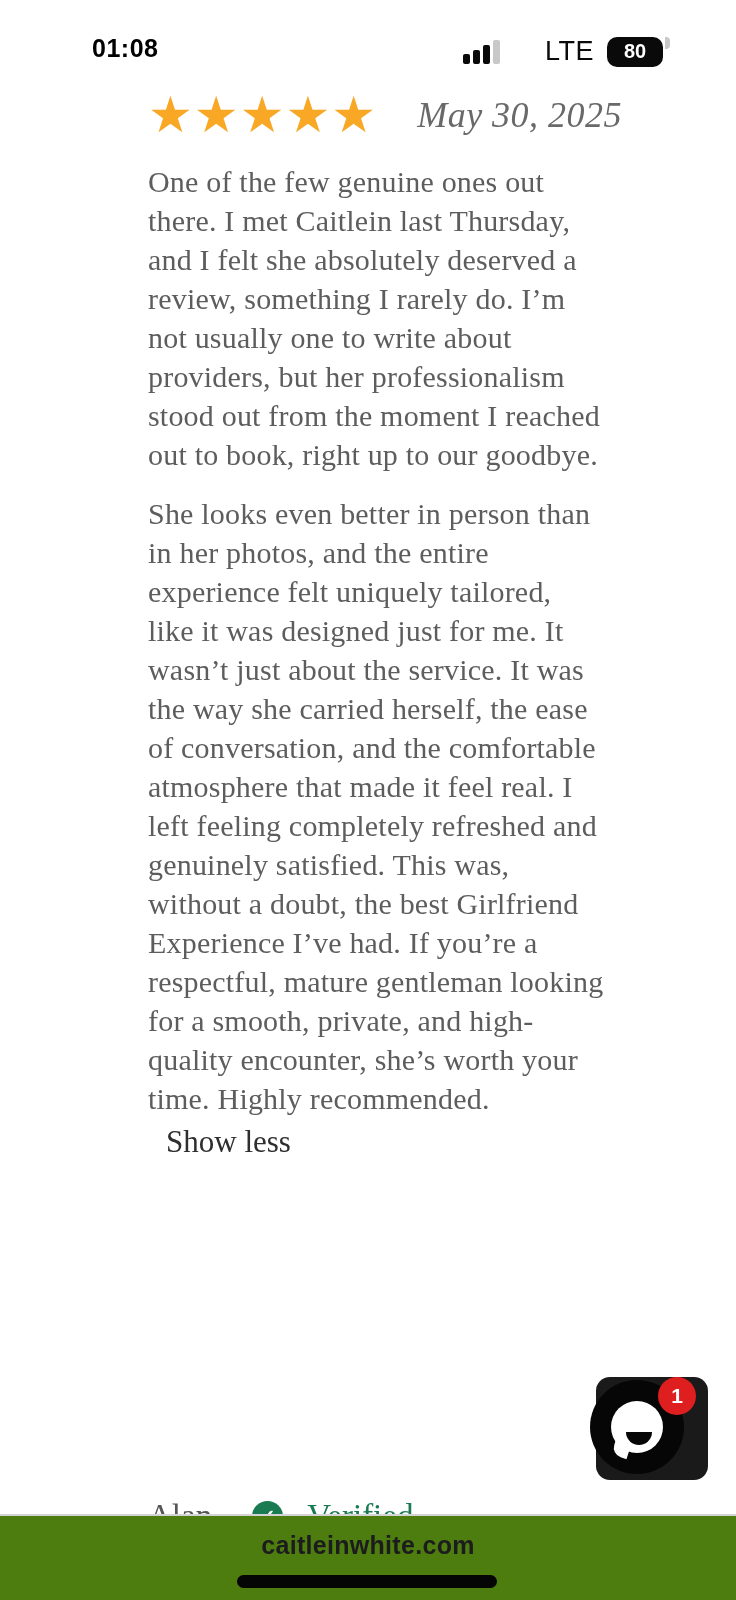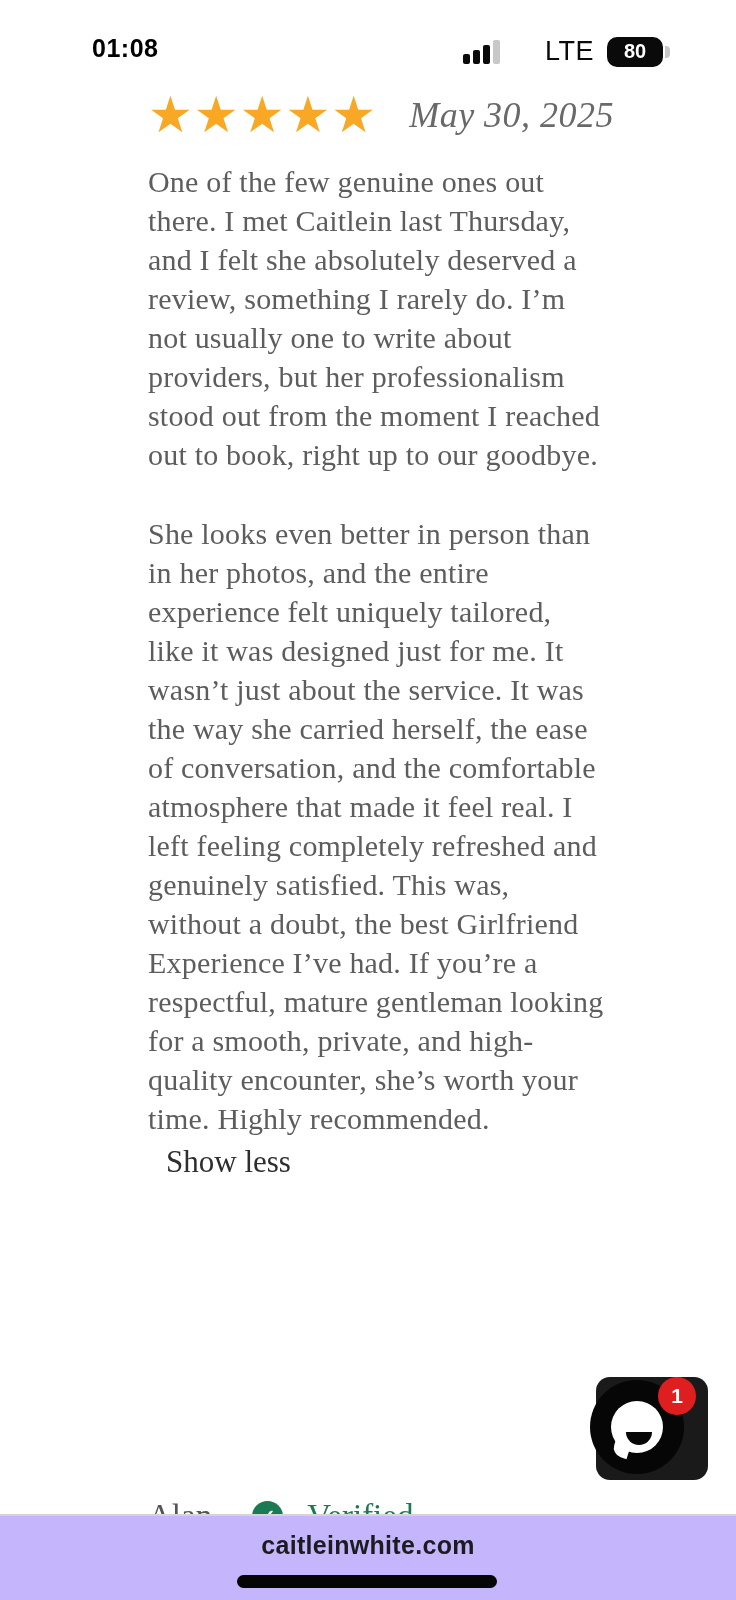--- a/index.html
+++ b/index.html
@@ -9,38 +9,38 @@
   
   .status-bar { position:absolute; top:30px; left:0; width:736px; height:50px; }
   .status-time { position:absolute; left:92px; top:4px; font-size:25px; font-weight:700;
                  letter-spacing:.5px; color:#000; }
   .status-right { position:absolute; right:66px; top:6px; display:flex; align-items:center; gap:13px; }
   .signal { display:flex; align-items:flex-end; gap:3px; height:24px; }
   .signal i { display:block; width:7px; border-radius:2px; background:#0a0a0a; }
   .signal i:nth-child(1){height:10px;} .signal i:nth-child(2){height:14px;}
   .signal i:nth-child(3){height:19px;} .signal i:nth-child(4){height:24px; background:#c8c8c8;}
   .lte { font-size:27px; font-weight:500; color:#0a0a0a; letter-spacing:.5px;margin-left:32px; }
-  .battery { display:flex; align-items:center; }
+  .battery { display:flex; }
   .battery-body { width:56px; height:30px; background:#0a0a0a; border-radius:10px;
                   color:#fff; font-size:20px; font-weight:700; display:flex;
                   align-items:center; justify-content:center; }
   .battery-tip { width:5px; height:12px; background:#c8c8c8; border-radius:0 4px 4px 0; margin-left:2px; }
 
   
   .rating-row { position:absolute; left:148px; top:88px; display:flex; align-items:center; }
   .stars { display:flex; }
   .star { font-size:50px; line-height:54px; color:#F9A825; margin-right:1px; }
-  .review-date { margin-left:32px; font-family:"Liberation Serif", serif; font-style:italic;
+  .review-date { margin-left:40px; font-family:"Liberation Serif", serif; font-style:italic;
                  font-size:36px; color:#696969; letter-spacing:.5px; }
 
   
   .review-body { position:absolute; left:148px; top:162px; width:456px; height:1295px; overflow:hidden; }
   .review-body p { font-family:"Liberation Serif", serif; font-size:30px; line-height:39px;
                    color:#5d5d5d; letter-spacing:.2px; }
-  .review-body p + p { margin-top:40px; }
+  .review-body p + p { margin-top:20px; }
   .show-less { display:inline-block; margin:6px 0 4px 18px; font-family:"Liberation Serif", serif;
                font-size:31px; color:#2e2e2e; cursor:pointer; }
 
   
   .reviewer-row { position:absolute; left:148px; top:1498px; display:flex; align-items:center; }
   .reviewer-name { font-family:"Liberation Serif", serif; font-size:33px; color:#555; }
   .verified-badge { width:31px; height:31px; border-radius:50%; background:#1a7b52; margin-left:40px;
                     display:flex; align-items:center; justify-content:center; }
   .verified-badge span { color:#fff; font-size:19px; font-weight:700; line-height:1; }
   .verified-label { margin-left:24px; font-family:"Liberation Serif", serif; font-size:33px; color:#1a7b52; }
@@ -55,21 +55,21 @@
   .chat-bubble-tail { position:absolute; left:2px; bottom:-4px; width:16px; height:14px;
                       background:#fff; border-radius:0 0 0 10px; transform:rotate(18deg); }
   .chat-smile { position:absolute; left:15px; bottom:8px; width:26px; height:13px;
                 background:#060606; border-radius:0 0 16px 16px; }
   .chat-badge { position:absolute; top:0; right:12px; width:38px; height:38px; background:#df1f1f;
                 border-radius:50%; display:flex; align-items:center; justify-content:center;
                 color:#fff; font-size:21px; font-weight:600; }
 
   
   .divider { position:absolute; left:0; top:1514px; width:736px; height:2px; background:#d4d4d4; }
-  .bottom-bar { position:absolute; left:0; top:1516px; width:736px; height:84px; background:#c4b5fd; }
+  .bottom-bar { position:absolute; left:0; top:1516px; width:736px; height:84px; background:#4d7c0f; }
   .url-text { position:absolute; left:0; top:15px; width:736px; text-align:center;
               font-size:25px; font-weight:600; color:#1c1c1e; letter-spacing:.3px; }
   .home-indicator { position:absolute; left:237px; top:59px; width:260px; height:13px;
                     background:#050505; border-radius:7px; }
 </style>
 </head>
 <body>
 
 <div class="status-bar">
   <div class="status-time">01:08</div>

